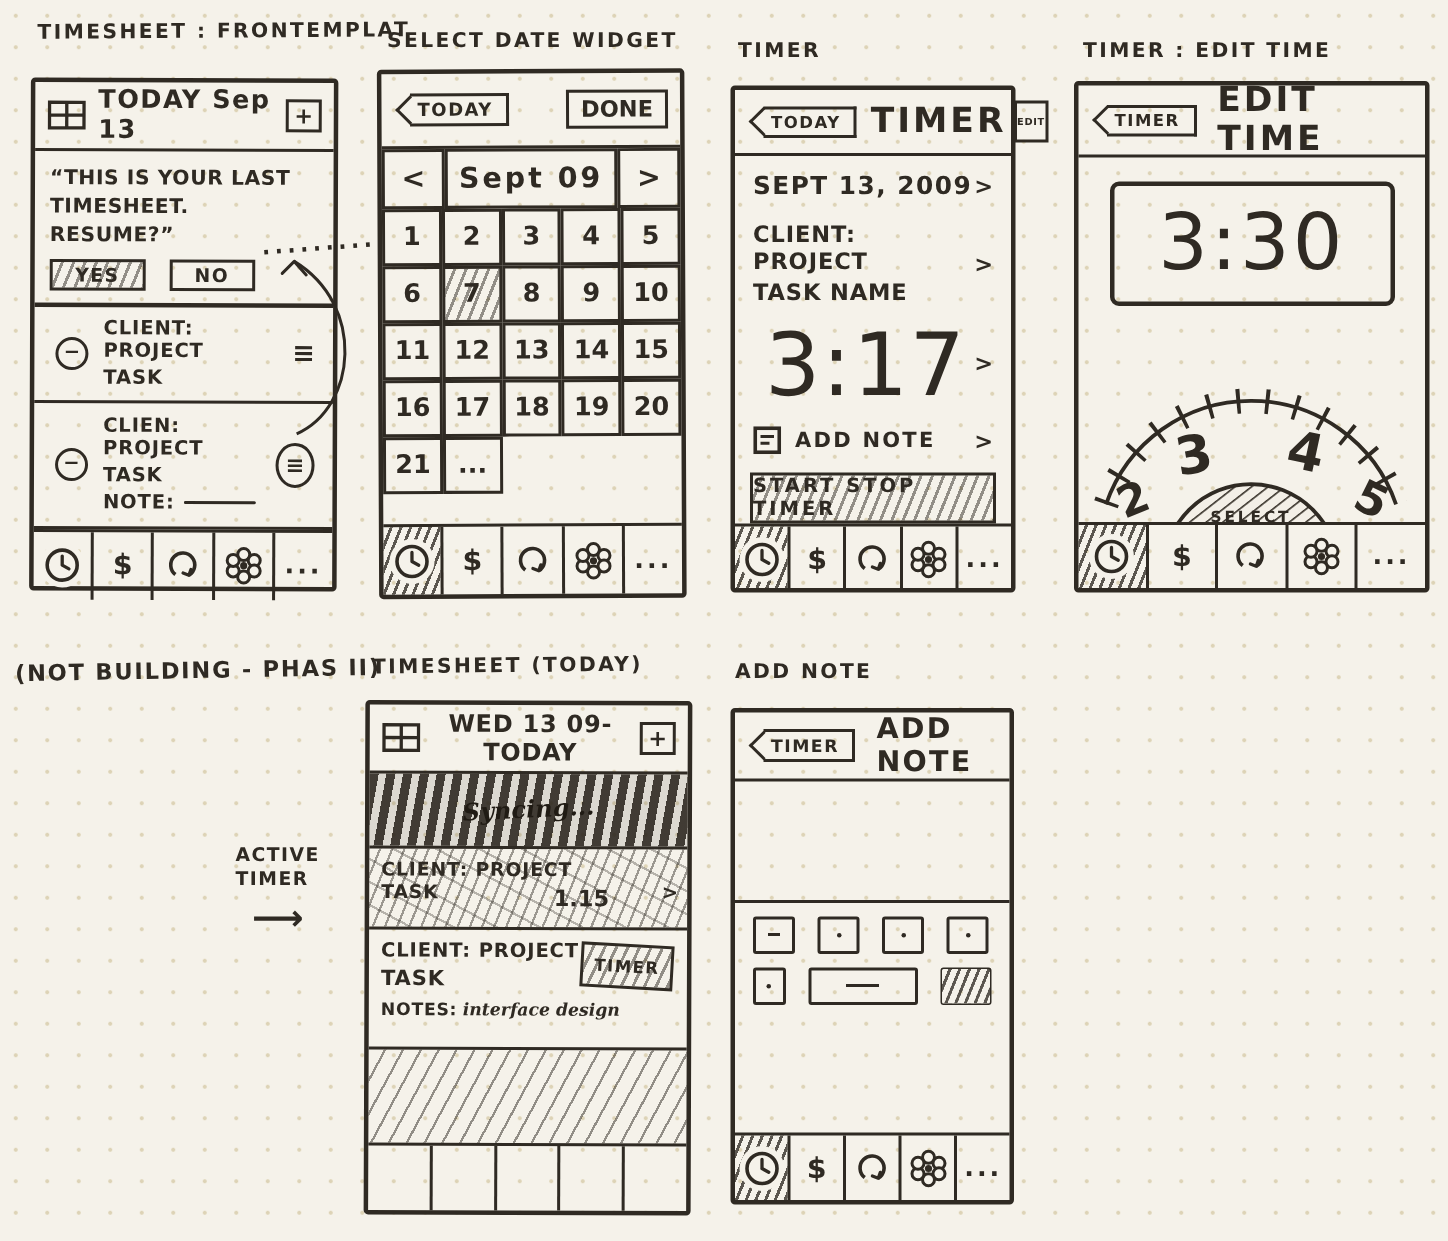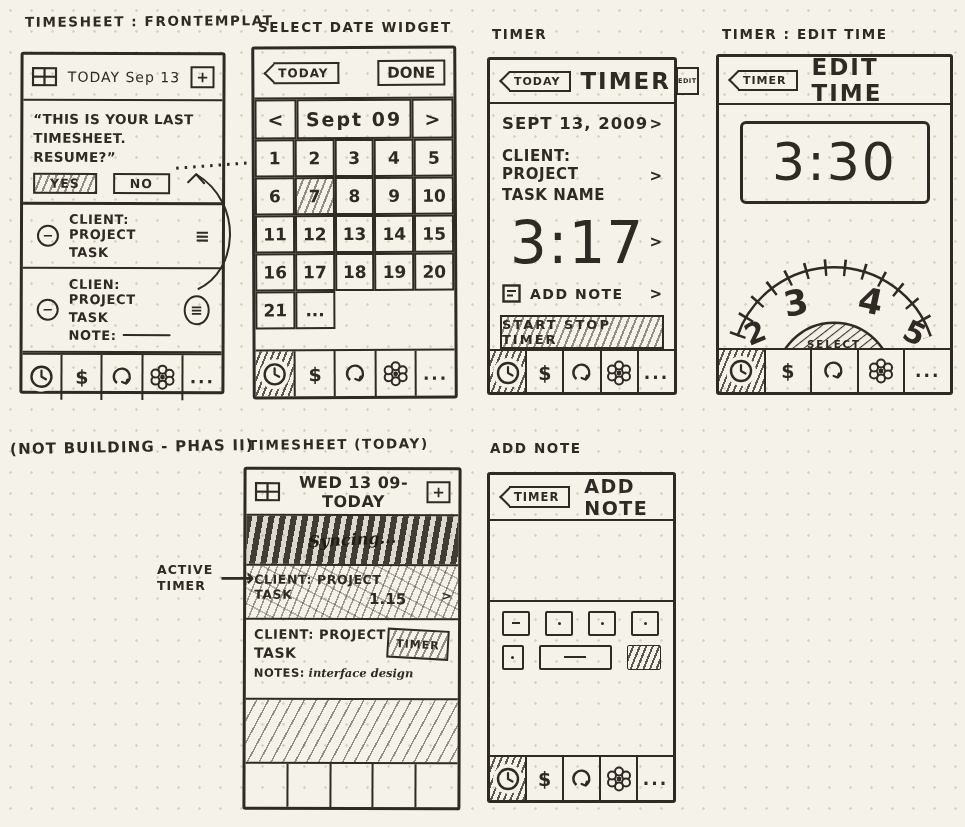--- a/index.html
+++ b/index.html
@@ -114,21 +114,21 @@
   .key{ width:28px; height:25px; border:2.5px solid var(--ink); border-radius:2px;
         display:flex; align-items:center; justify-content:center; }
   .key .mark{ width:8px; height:2.5px; background:var(--ink); }
   .key .dot{ width:3px; height:3px; background:var(--ink); border-radius:50%; }
   .key.wide{ width:98px; }
   .key.wide .mark{ width:22px; }
   .key.hatched{ width:46px; border-width:1.5px; }
 
   
   .free-note{ position:absolute; font-weight:bold; }
-  .active-annot{ position:absolute; left:157px; top:562px; display:flex; align-items:center; gap:7px; }
+  .active-annot{ position:absolute; left:157px; top:562px; display:flex; align-items:center; gap:7px;flex-direction:column; }
   .active-annot .stack{ gap:1px; }
   .active-annot .line{ font-size:12.5px; font-weight:bold; letter-spacing:1px; }
   .big-arrow{ font-size:24px; font-weight:bold; line-height:1; }
 
   .r-pos{ transform:rotate(.2deg); } .r-neg{ transform:rotate(-.25deg); }
 </style>
 </head>
 <body>
 
 <div class="canvas">
@@ -150,21 +150,21 @@
     <span class="big-arrow">⟶</span>
   </div>
 
   <div class="phone r-pos" style="left:20px; top:52px; width:205px; height:342px;">
     <div class="hdr" style="height:46px;">
       <svg class="winicon" width="26" height="20" viewBox="0 0 26 20">
         <rect x="1.5" y="1.5" width="23" height="17" fill="none" stroke="#2f2a23" stroke-width="2.2"></rect>
         <line x1="13" y1="1" x2="13" y2="19" stroke="#2f2a23" stroke-width="2.2"></line>
         <line x1="1" y1="10" x2="25" y2="10" stroke="#2f2a23" stroke-width="2.2"></line>
       </svg>
-      <span style="flex:1; text-align:center; font-size:14px; font-weight:normal; letter-spacing:1px;">TODAY Sep 13</span>
+      <span style="flex:1; font-size:17px; font-weight:bold; letter-spacing:1px;">TODAY Sep 13</span>
       <span class="box-btn" style="width:24px; height:22px; font-size:15px;">+</span>
     </div>
 
     <div class="prompt">
       <div class="q">“THIS IS YOUR LAST TIMESHEET.  RESUME?”</div>
       <div class="yn-row">
         <span class="yn hx-light">YES</span>
         <span class="yn">NO</span>
       </div>
     </div>

